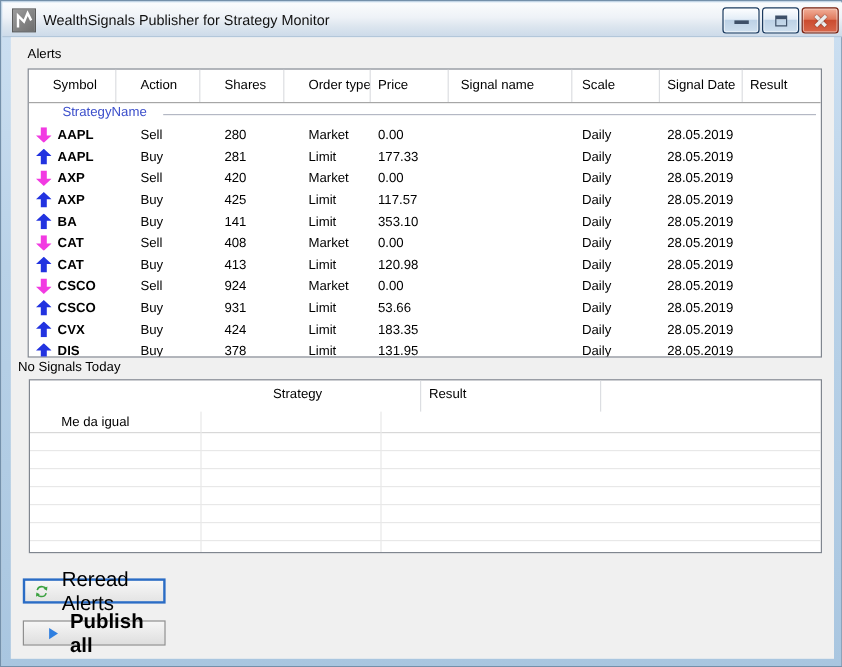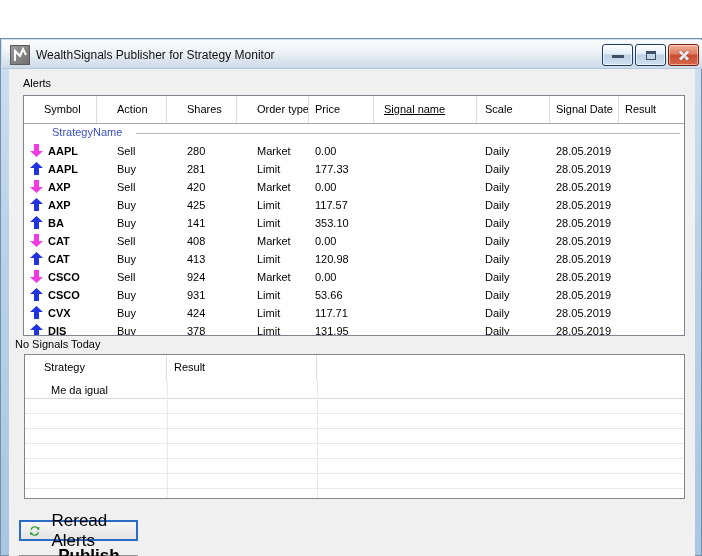--- a/index.html
+++ b/index.html
@@ -1,19 +1,19 @@
 <!DOCTYPE html>
 <html><head>
 <meta charset="utf-8">
 <style>
   html,body{margin:0;padding:0;}
   body{width:702px;height:556px;position:relative;font-family:"Liberation Sans",sans-serif;
        -webkit-font-smoothing:none;background:#fff;overflow:hidden;}
   .window{position:absolute;inset:0;background:linear-gradient(180deg,#cde0f2 0%,#b9d2e8 40%,#a9c6e0 100%);
-          border:1px solid #7490aa;box-sizing:border-box;margin-top:38px;}
+          border:1px solid #7490aa;box-sizing:border-box;}
   .titlebar{position:absolute;left:1px;top:1px;width:700px;height:29px;
             background:linear-gradient(180deg,#fbfcfd 0%,#eef2f7 45%,#dde6ef 70%,#cddbea 100%);
             border-bottom:1px solid #b3c7da;box-sizing:border-box;}
   .app-icon{position:absolute;left:8px;top:5px;width:20px;height:20px;
             background:linear-gradient(135deg,#9c9c9c,#6e6e6e);border:1px solid #5a5a5a;box-sizing:border-box;}
   .title-text{position:absolute;left:34px;top:8px;font-size:12px;color:#111;white-space:nowrap;}
   .winbtn{position:absolute;top:4px;width:31px;height:22px;border-radius:3px;box-sizing:border-box;
           display:flex;align-items:center;justify-content:center;}
   .winbtn.std{border:1px solid #1d3c60;background:linear-gradient(180deg,#fdfeff 0%,#e3edf7 45%,#bdd2e6 50%,#cfe0ef 100%);
               box-shadow:inset 0 0 0 1px rgba(255,255,255,.65);}
@@ -31,34 +31,34 @@
   .lbl{position:absolute;font-size:11px;color:#000;white-space:nowrap;}
 
   
   .alerts-table{position:absolute;left:14px;top:26px;width:662px;height:241px;background:#fff;
                 border:1px solid #80868f;box-sizing:border-box;overflow:hidden;}
   .ahead{display:flex;height:28px;border-bottom:1px solid #a6a6a6;box-sizing:border-box;}
   .hc{font-size:11px;color:#000;line-height:27px;box-sizing:border-box;border-right:1px solid #dcdee2;
       white-space:nowrap;overflow:hidden;}
   .c{font-size:11px;color:#000;line-height:18px;box-sizing:border-box;white-space:nowrap;overflow:hidden;}
   .c0{width:73px;padding-left:20px;} .c1{width:70px;padding-left:20px;} .c2{width:70px;padding-left:20px;}
-  .c3{width:72px;padding-left:20px;} .c4{width:65px;padding-left:6px;}  .c5{width:103px;padding-left:10px;text-decoration:underline;}
+  .c3{width:72px;padding-left:20px;} .c4{width:65px;padding-left:6px;}  .c5{width:103px;padding-left:10px;}
   .c6{width:73px;padding-left:8px;}  .c7{width:69px;padding-left:6px;}  .c8{width:63px;padding-left:6px;border-right:none;}
   .arow .c0{padding-left:0;position:relative;font-weight:bold;}
   .arow{display:flex;height:18px;}
   .arow svg{position:absolute;left:6px;top:2px;}
   .symtxt{margin-left:24px;}
   .group-row{position:relative;height:18px;}
   .group-label{position:absolute;left:28px;top:2px;font-size:11px;}
   .group-line{position:absolute;left:112px;right:4px;top:9px;height:1px;background:#b4b8c4;}
 
   
   .ns-table{position:absolute;left:15px;top:285px;width:661px;height:145px;background:#fff;
             border:1px solid #80868f;box-sizing:border-box;overflow:hidden;}
-  .nshead{display:flex;height:26px;box-sizing:border-box;}
+  .nshead{display:flex;height:26px;box-sizing:border-box;justify-content:center;}
   .s0{width:142px;padding-left:19px;} .s1{width:150px;padding-left:7px;}
   .nshc{font-size:11px;line-height:25px;border-right:1px solid #dcdee2;box-sizing:border-box;}
   .vline{position:absolute;top:26px;bottom:0;width:1px;background:#e8e8e8;}
   .nsrow{height:18px;border-bottom:1px solid #d8d8d8;font-size:11px;line-height:18px;padding-left:26px;box-sizing:border-box;}
   .erow{height:15px;border-bottom:1px solid #e8e8e8;box-sizing:border-box;}
 
   
   .btn{position:absolute;left:10px;width:119px;height:21px;box-sizing:border-box;display:flex;align-items:center;cursor:default;}
   .btn-reread{top:451px;border:2px solid #2a6cc5;background:linear-gradient(180deg,#f7f7f7,#e4e4e4);}
   .btn-publish{top:486px;border:1px solid #8f8f8f;background:linear-gradient(180deg,#f6f6f6,#dedede);}
@@ -230,21 +230,21 @@
             <span class="c c7">28.05.2019</span>
             <span class="c c8"></span>
           </div>
           <div class="arow">
             <span class="c c0"><svg width="13" height="13" viewBox="0 0 13 13">
                 <polygon points="6.5,0 13,6 9,6 9,13 4,13 4,6 0,6" fill="#2233e0"></polygon>
               </svg><span class="symtxt">CVX</span></span>
             <span class="c c1">Buy</span>
             <span class="c c2">424</span>
             <span class="c c3">Limit</span>
-            <span class="c c4">117.71</span>
+            <span class="c c4">183.35</span>
             <span class="c c5"></span>
             <span class="c c6">Daily</span>
             <span class="c c7">28.05.2019</span>
             <span class="c c8"></span>
           </div>
           <div class="arow">
             <span class="c c0"><svg width="13" height="13" viewBox="0 0 13 13">
                 <polygon points="6.5,0 13,6 9,6 9,13 4,13 4,6 0,6" fill="#2233e0"></polygon>
               </svg><span class="symtxt">DIS</span></span>
             <span class="c c1">Buy</span>

